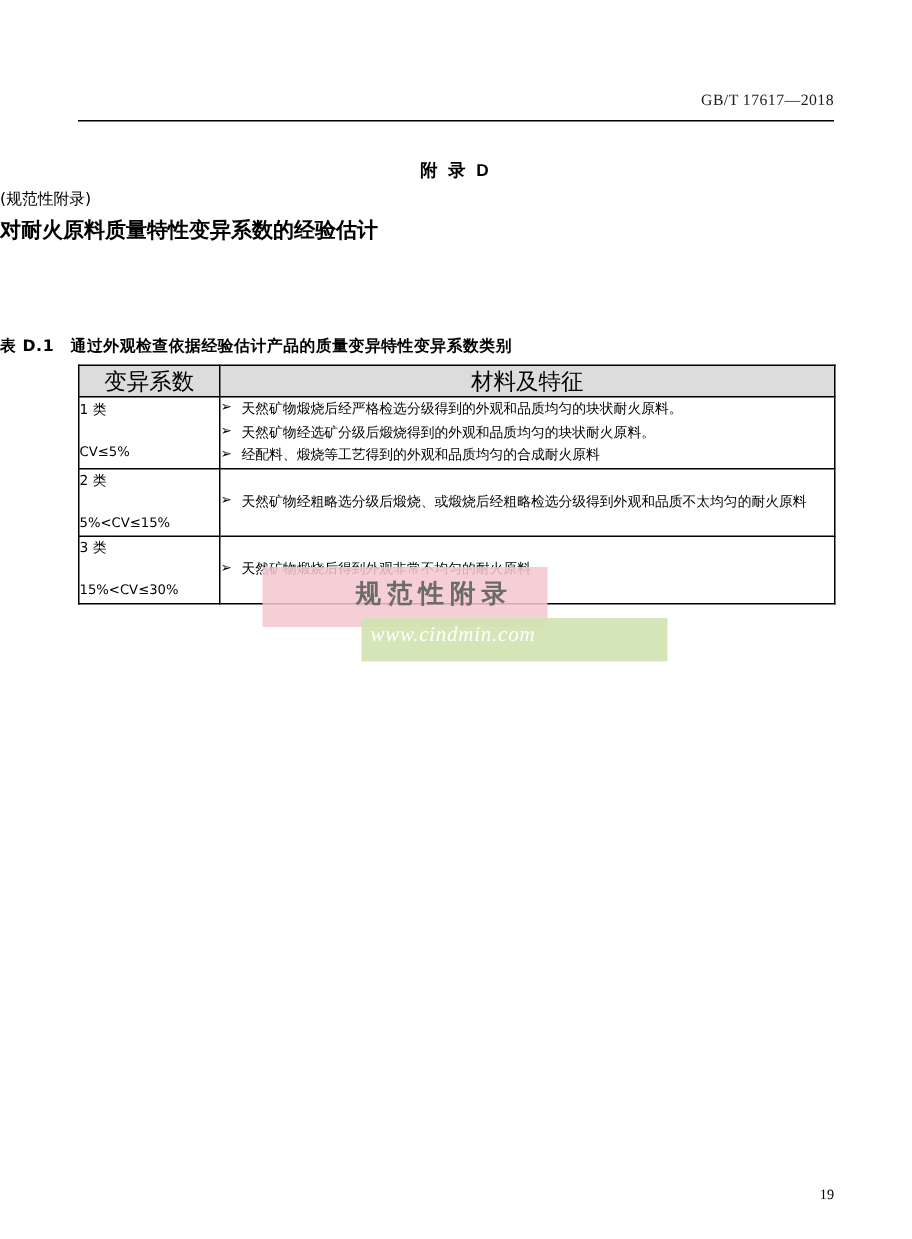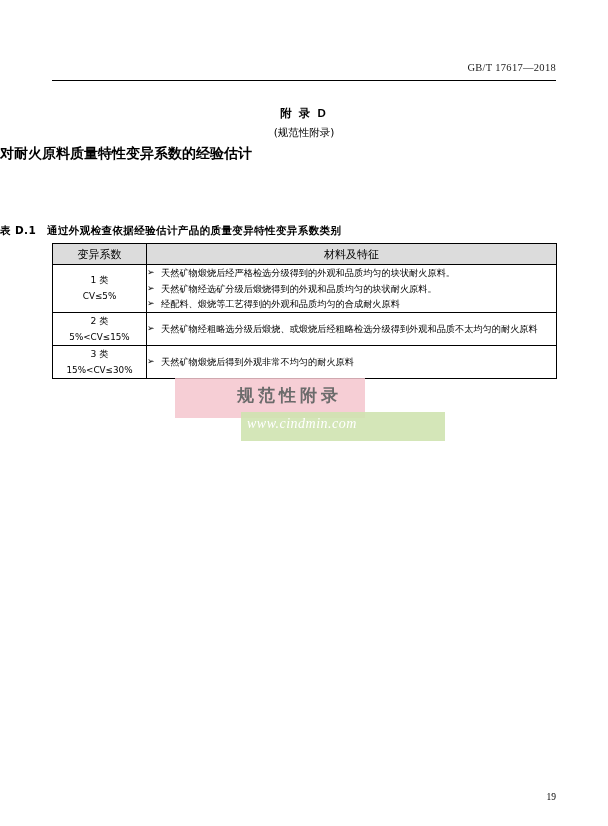--- a/index.html
+++ b/index.html
@@ -52,21 +52,21 @@
     font-weight: bold;
     letter-spacing: 2px;
     color: #000;
     font-family: Liberation Sans, sans-serif;
   }
   .annex-sub {
     position: absolute;
     top: 126px;
     left: 0;
     right: 0;
-    text-align: center;
+    text-align: left;
     font-size: 10.5px;
     color: #000;
     font-family: "DejaVu Sans", "Liberation Sans", sans-serif;
   }
   .annex-heading {
     position: absolute;
     top: 145px;
     left: 0;
     right: 0;
     text-align: left;
@@ -110,34 +110,34 @@
   table.dtable td, table.dtable th {
     border: 1px solid #000;
     padding: 0;
     vertical-align: middle;
     font-family: "DejaVu Sans", "Liberation Sans", sans-serif;
     color: #000;
   }
   .th-cell {
     background: #dcdcdc;
     text-align: center;
-    font-size: 11px;
+    font-size: 15px;
     height: 20px;
     font-weight: normal;
   }
   .col-a { width: 94px; }
   .col-b { width: 410px; }
   .cat-cell {
-    text-align: center;
+    text-align: left;
     font-size: 9.2px;
     line-height: 16px;
     padding: 6px 2px;
   }
   .cat-cell .line1 { display: block; }
-  .cat-cell .line2 { display: block; font-size: 8.8px; }
+  .cat-cell .line2 { display: block; font-size: 8.8px; margin-top: 12px; }
   .desc-cell {
     padding: 6px 8px 6px 10px;
     font-size: 9.2px;
     line-height: 15.5px;
   }
   .bullet-row {
     display: flex;
     align-items: flex-start;
   }
   .bullet-mark {

